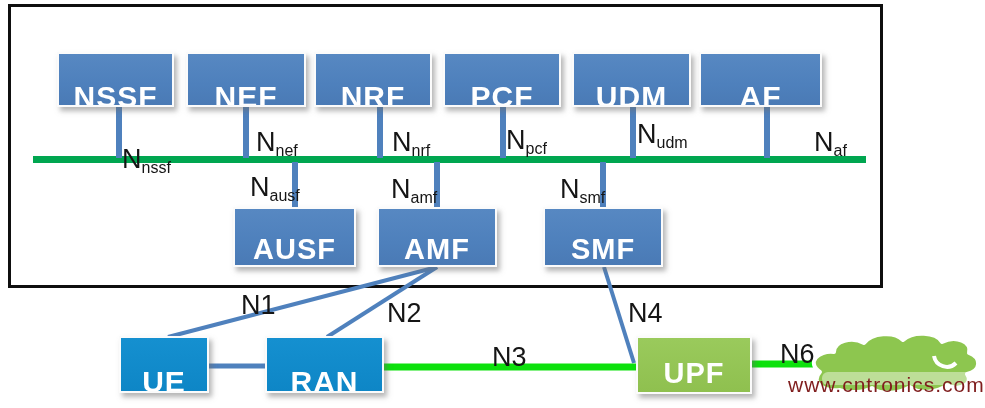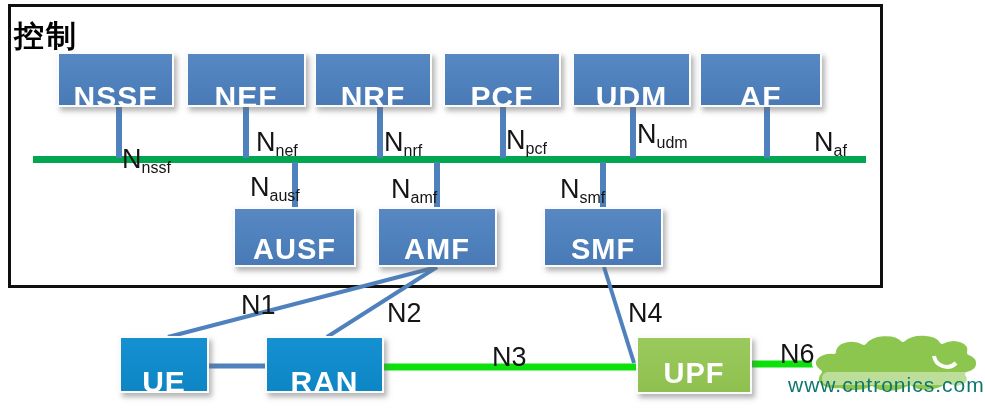--- a/index.html
+++ b/index.html
@@ -57,47 +57,46 @@
 
   
   .bus{position:absolute; left:33px; top:156px; width:833px; height:7px;
     background:#00a650; z-index:2;}
 
   
   .nref{position:absolute; z-index:4; color:#151515; font-size:27px; line-height:1; white-space:nowrap;}
   .nref .sub{font-size:16px; vertical-align:-5px; letter-spacing:0;}
   #ref-nssf{left:122px; top:126px;margin-top:20px;}
   #ref-nef {left:256px; top:129px;}
-  #ref-nrf {left:384px; top:129px;}
+  #ref-nrf {left:384px; top:129px;padding-left:8px;}
   #ref-pcf {left:506px; top:127px;}
   #ref-udm {left:637px; top:121px;}
   #ref-af  {left:774px; top:129px;margin-left:40px;}
   #ref-ausf{left:250px; top:174px;}
   #ref-amf {left:391px; top:176px;}
   #ref-smf {left:560px; top:176px;}
 
   
   .iflabel{position:absolute; z-index:4; color:#151515; font-size:27px; line-height:1;margin-left:8px;}
   #if-n1{left:233px; top:292px;}
   #if-n2{left:379px; top:300px;text-align:center;}
   #if-n3{left:484px; top:344px;}
   #if-n4{left:620px; top:300px;}
   #if-n6{left:772px; top:341px;}
 
   
   .watermark{position:absolute; left:788px; top:373px; z-index:6;
-    font-size:21px; color:#0f766e; letter-spacing:1px;}
+    font-size:21px; color:#7f1d1d; letter-spacing:1px;}
 </style>
 </head>
 <body>
 
 <div class="canvas">
 
   <div class="control-box"></div>
-  <div class="control-title">控制</div>
 
   <svg class="links" width="985" height="408" viewBox="0 0 985 408">
     <line x1="437" y1="267" x2="168" y2="337" stroke="#4f81bd" stroke-width="4"></line>
     <line x1="437" y1="267" x2="327" y2="337" stroke="#4f81bd" stroke-width="4"></line>
     <line x1="604" y1="267" x2="634" y2="363" stroke="#4f81bd" stroke-width="4"></line>
     <line x1="209" y1="366" x2="267" y2="366" stroke="#4f81bd" stroke-width="5"></line>
     <line x1="383" y1="367" x2="638" y2="367" stroke="#0ce10c" stroke-width="7"></line>
     <line x1="751" y1="364" x2="824" y2="364" stroke="#0ce10c" stroke-width="7"></line>
     <path d="M 840 390
              C 824 392 810 383 820 372

